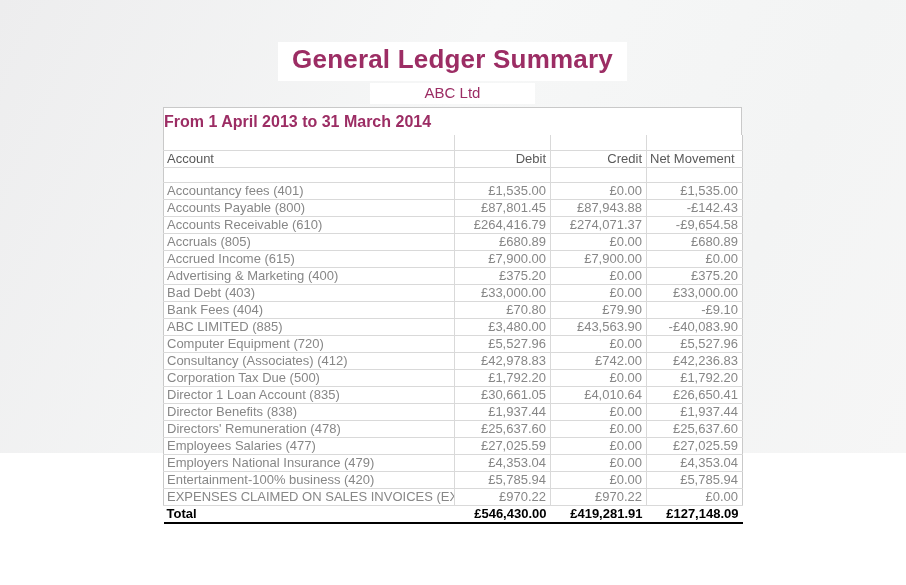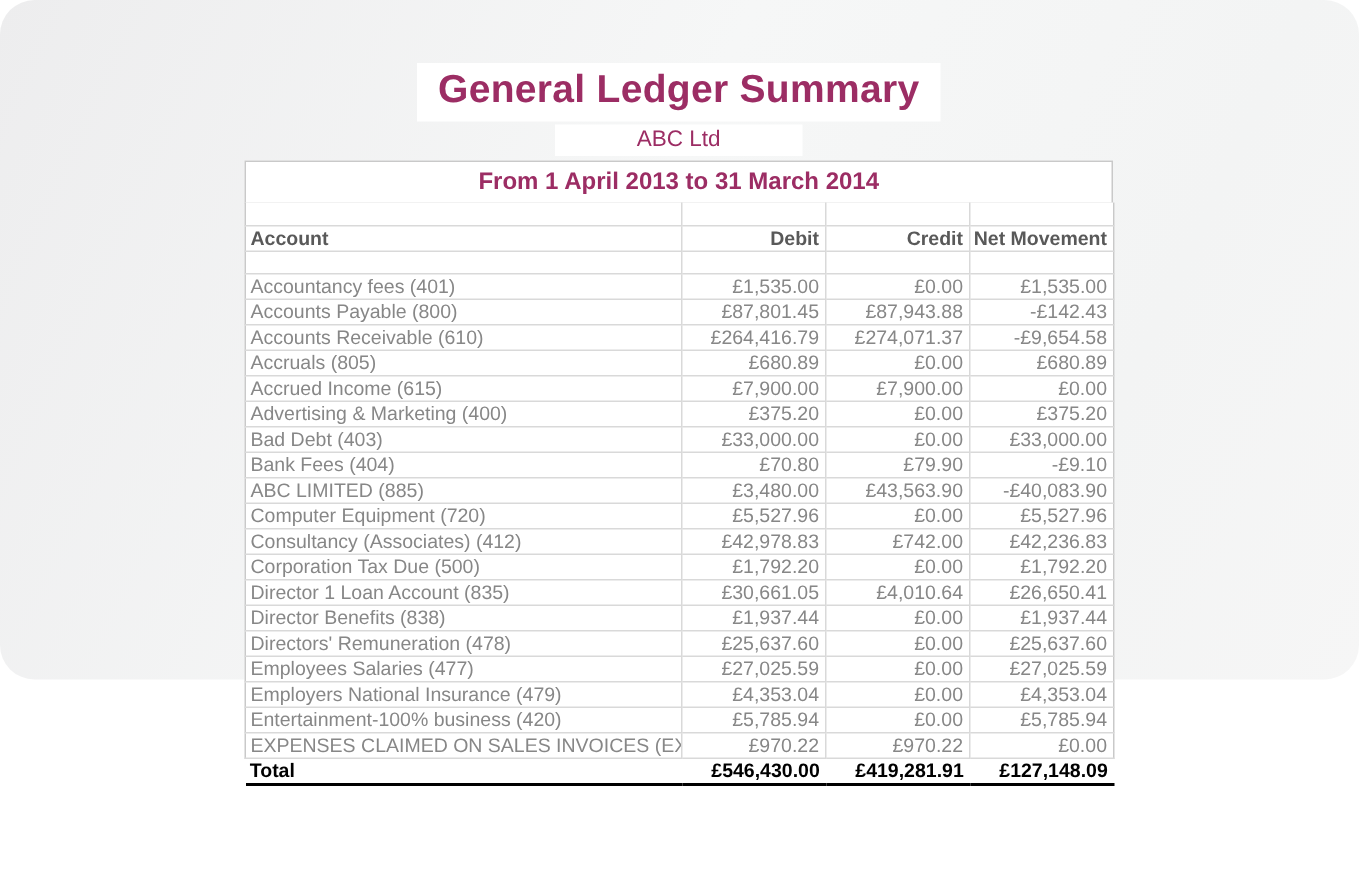--- a/index.html
+++ b/index.html
@@ -9,56 +9,55 @@
     --head-text:#595959;
     --body-text:#878787;
     --total-text:#000000;
   }
   *{margin:0;padding:0;box-sizing:border-box;}
   html,body{width:906px;height:585px;overflow:hidden;}
   body{font-family:"Liberation Sans","DejaVu Sans",sans-serif;}
   .stage{
     position:relative;width:906px;height:453px;
     background:linear-gradient(115deg,#ededee 0%,#f6f7f7 45%,#f3f4f4 78%,#f6f6f6 100%);
-    border-radius:23px;
   }
   .center-band{position:absolute;left:163px;width:579px;text-align:center;}
   .report-title{top:42px;}
   .report-title span{
     display:inline-block;background:#ffffff;padding:2px 14px 6px 14px;
     color:var(--accent);font-weight:bold;font-size:26px;letter-spacing:0.2px;
   }
   .report-subtitle{top:83px;}
   .report-subtitle span{
     display:inline-block;background:#ffffff;padding:1px 55px 3px 55px;
     color:var(--accent);font-weight:normal;font-size:15px;
   }
   .from-box{
     position:absolute;left:163px;top:107px;width:579px;height:29px;
     background:#ffffff;border:1px solid var(--grid-outer);
-    display:flex;align-items:center;justify-content:center;
+    display:flex;align-items:center;
     color:var(--accent);font-weight:bold;font-size:16px;
   }
   table.ledger{
     position:absolute;left:163px;top:135px;width:579px;
     border-collapse:collapse;table-layout:fixed;
     background:#ffffff;font-size:13px;color:var(--body-text);
   }
   table.ledger td{
     border-right:1px solid var(--grid);
     border-bottom:1px solid var(--grid);
     padding:0 4px 0 3px;white-space:nowrap;overflow:hidden;
     height:16px;line-height:16px;vertical-align:middle;
   }
   table.ledger td:first-child{border-left:1px solid var(--grid-outer);}
   table.ledger td:last-child{border-right:1px solid var(--grid-outer);}
   .num{text-align:right;}
   tr.r-blank td{height:15px;}
   tr.r-head td{
-    height:17px;font-weight:bold;color:var(--head-text);margin-top:26px;
+    height:17px;font-weight:normal;color:var(--head-text);margin-top:26px;
   }
   td.clip-left{direction:rtl;text-align:left;padding-right:2px;}
   tr.r-total td{
     font-weight:bold;color:var(--total-text);height:17px;
     border-top:1px solid #000;border-bottom:2px solid #000;
     border-left:none;border-right:none;
   }
   tr.r-total td:first-child,tr.r-total td:last-child{border-left:none;border-right:none;}
 </style>
 </head>

